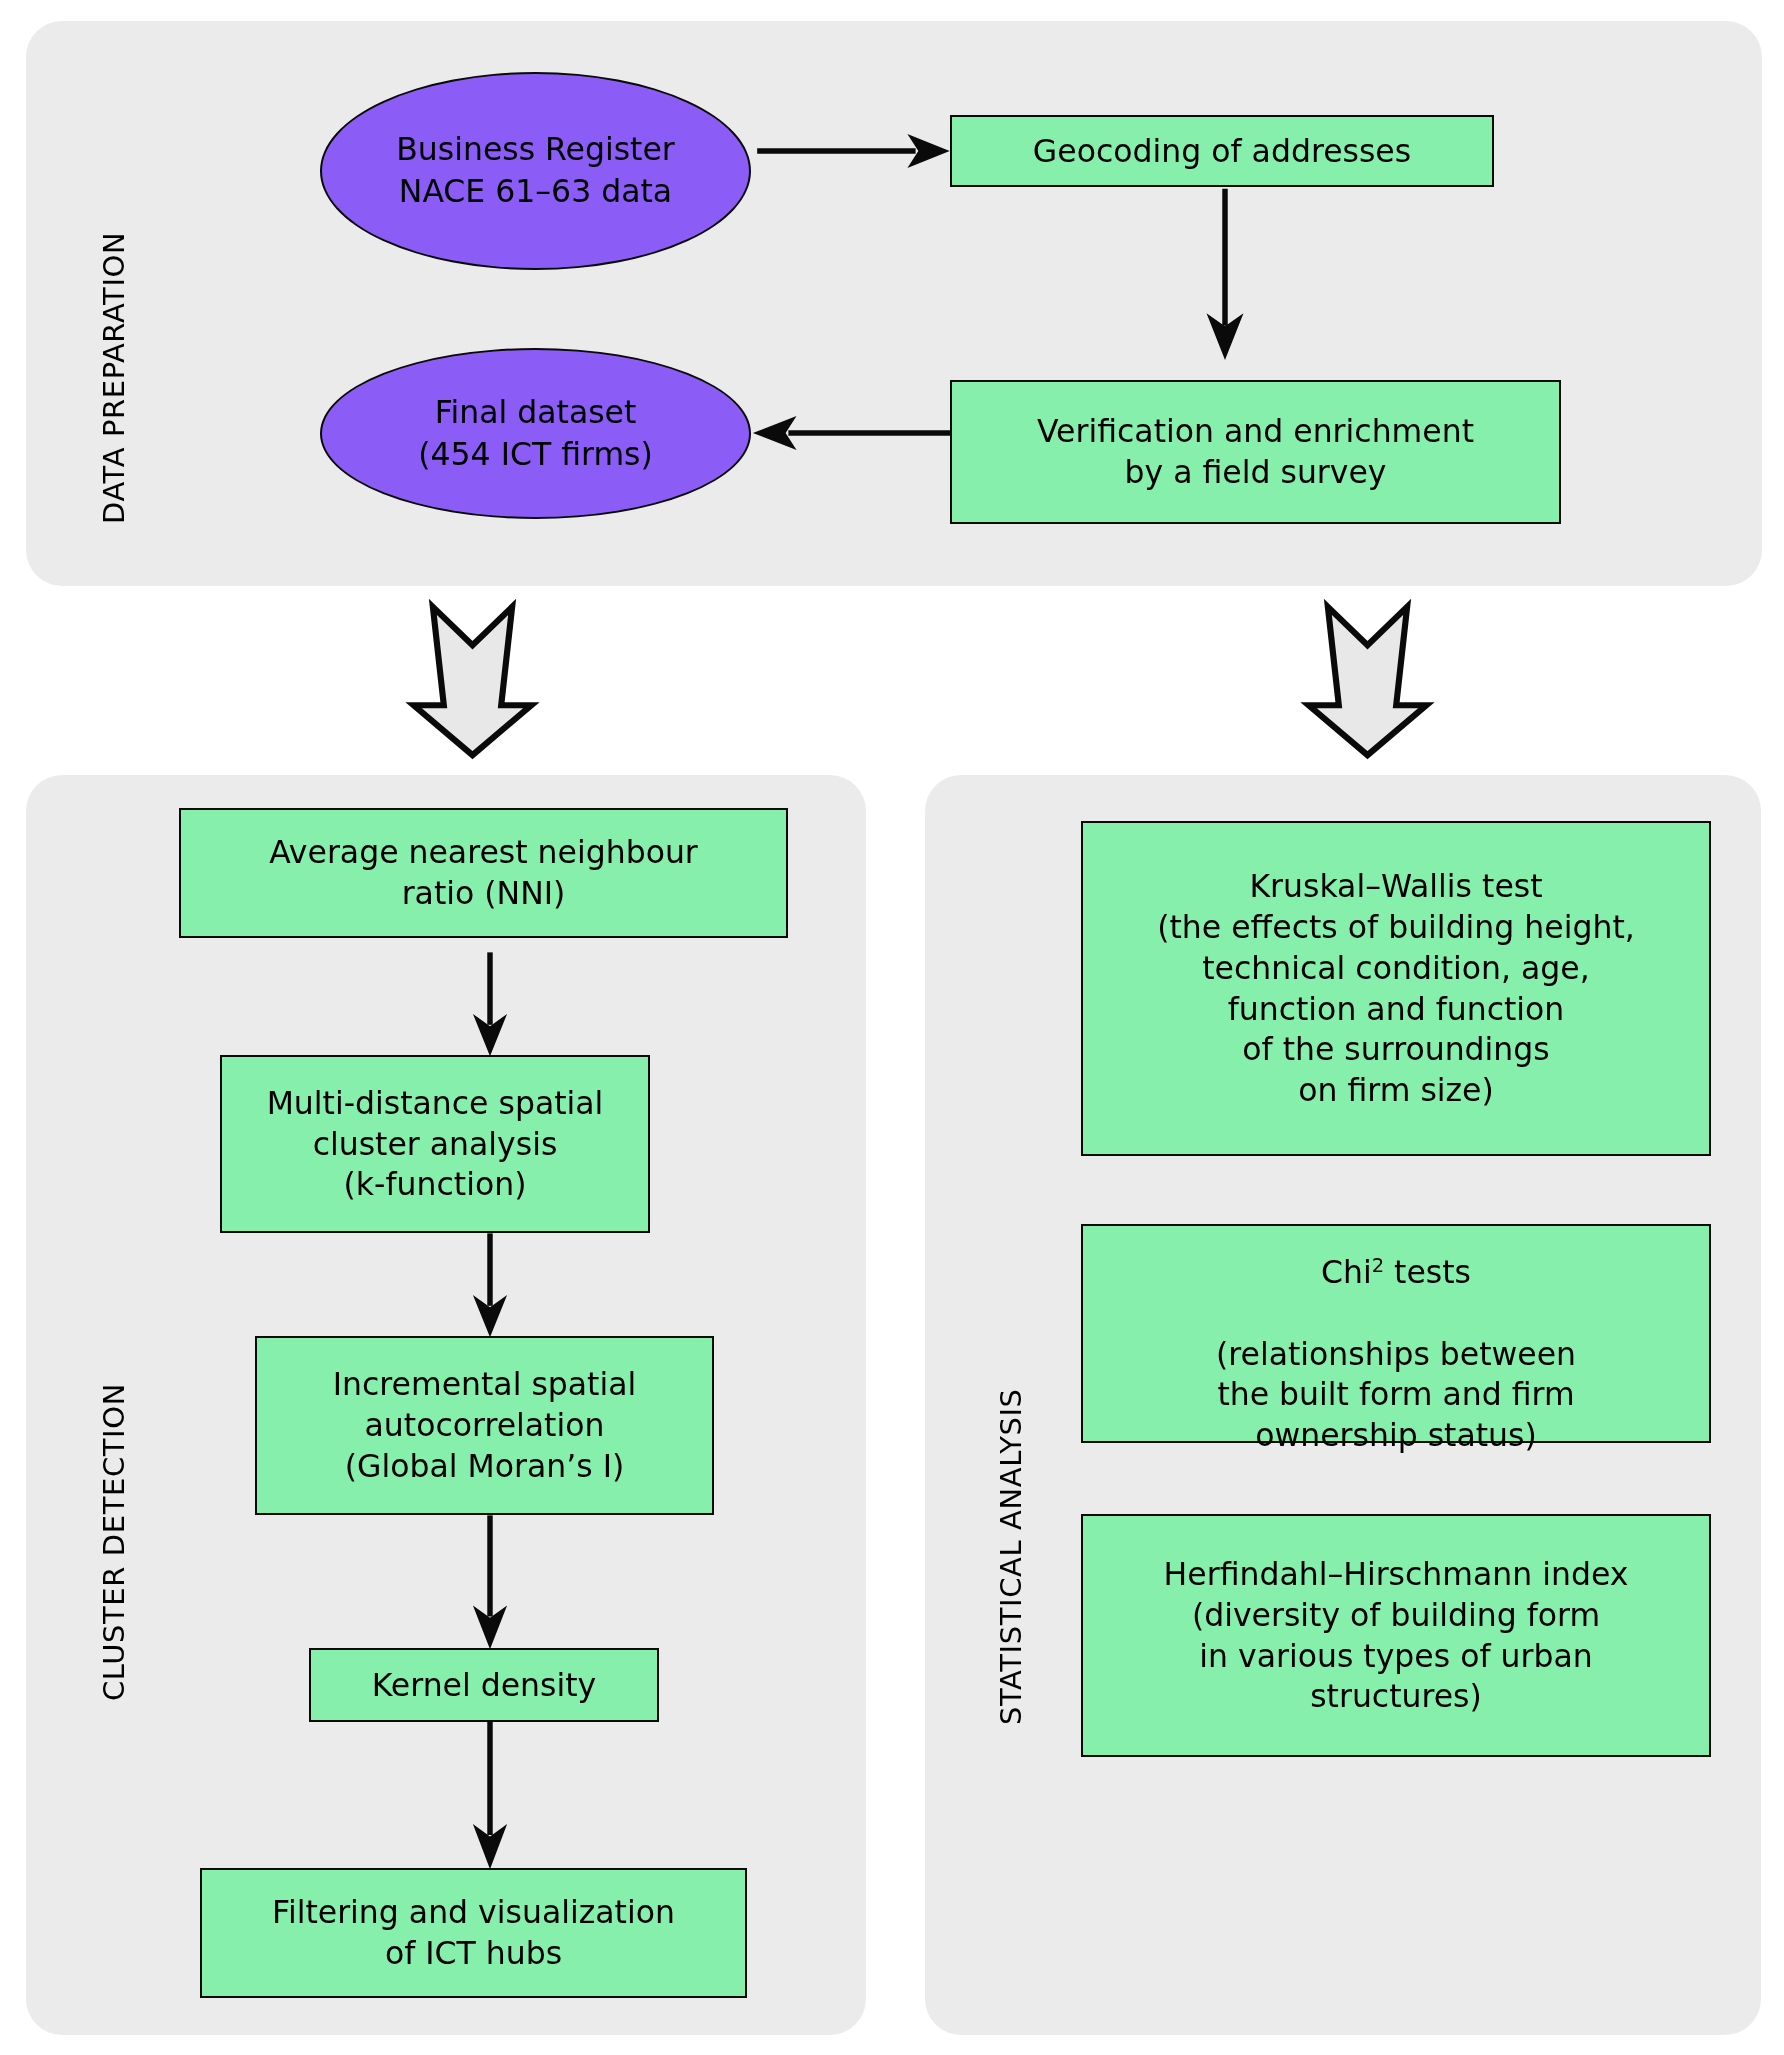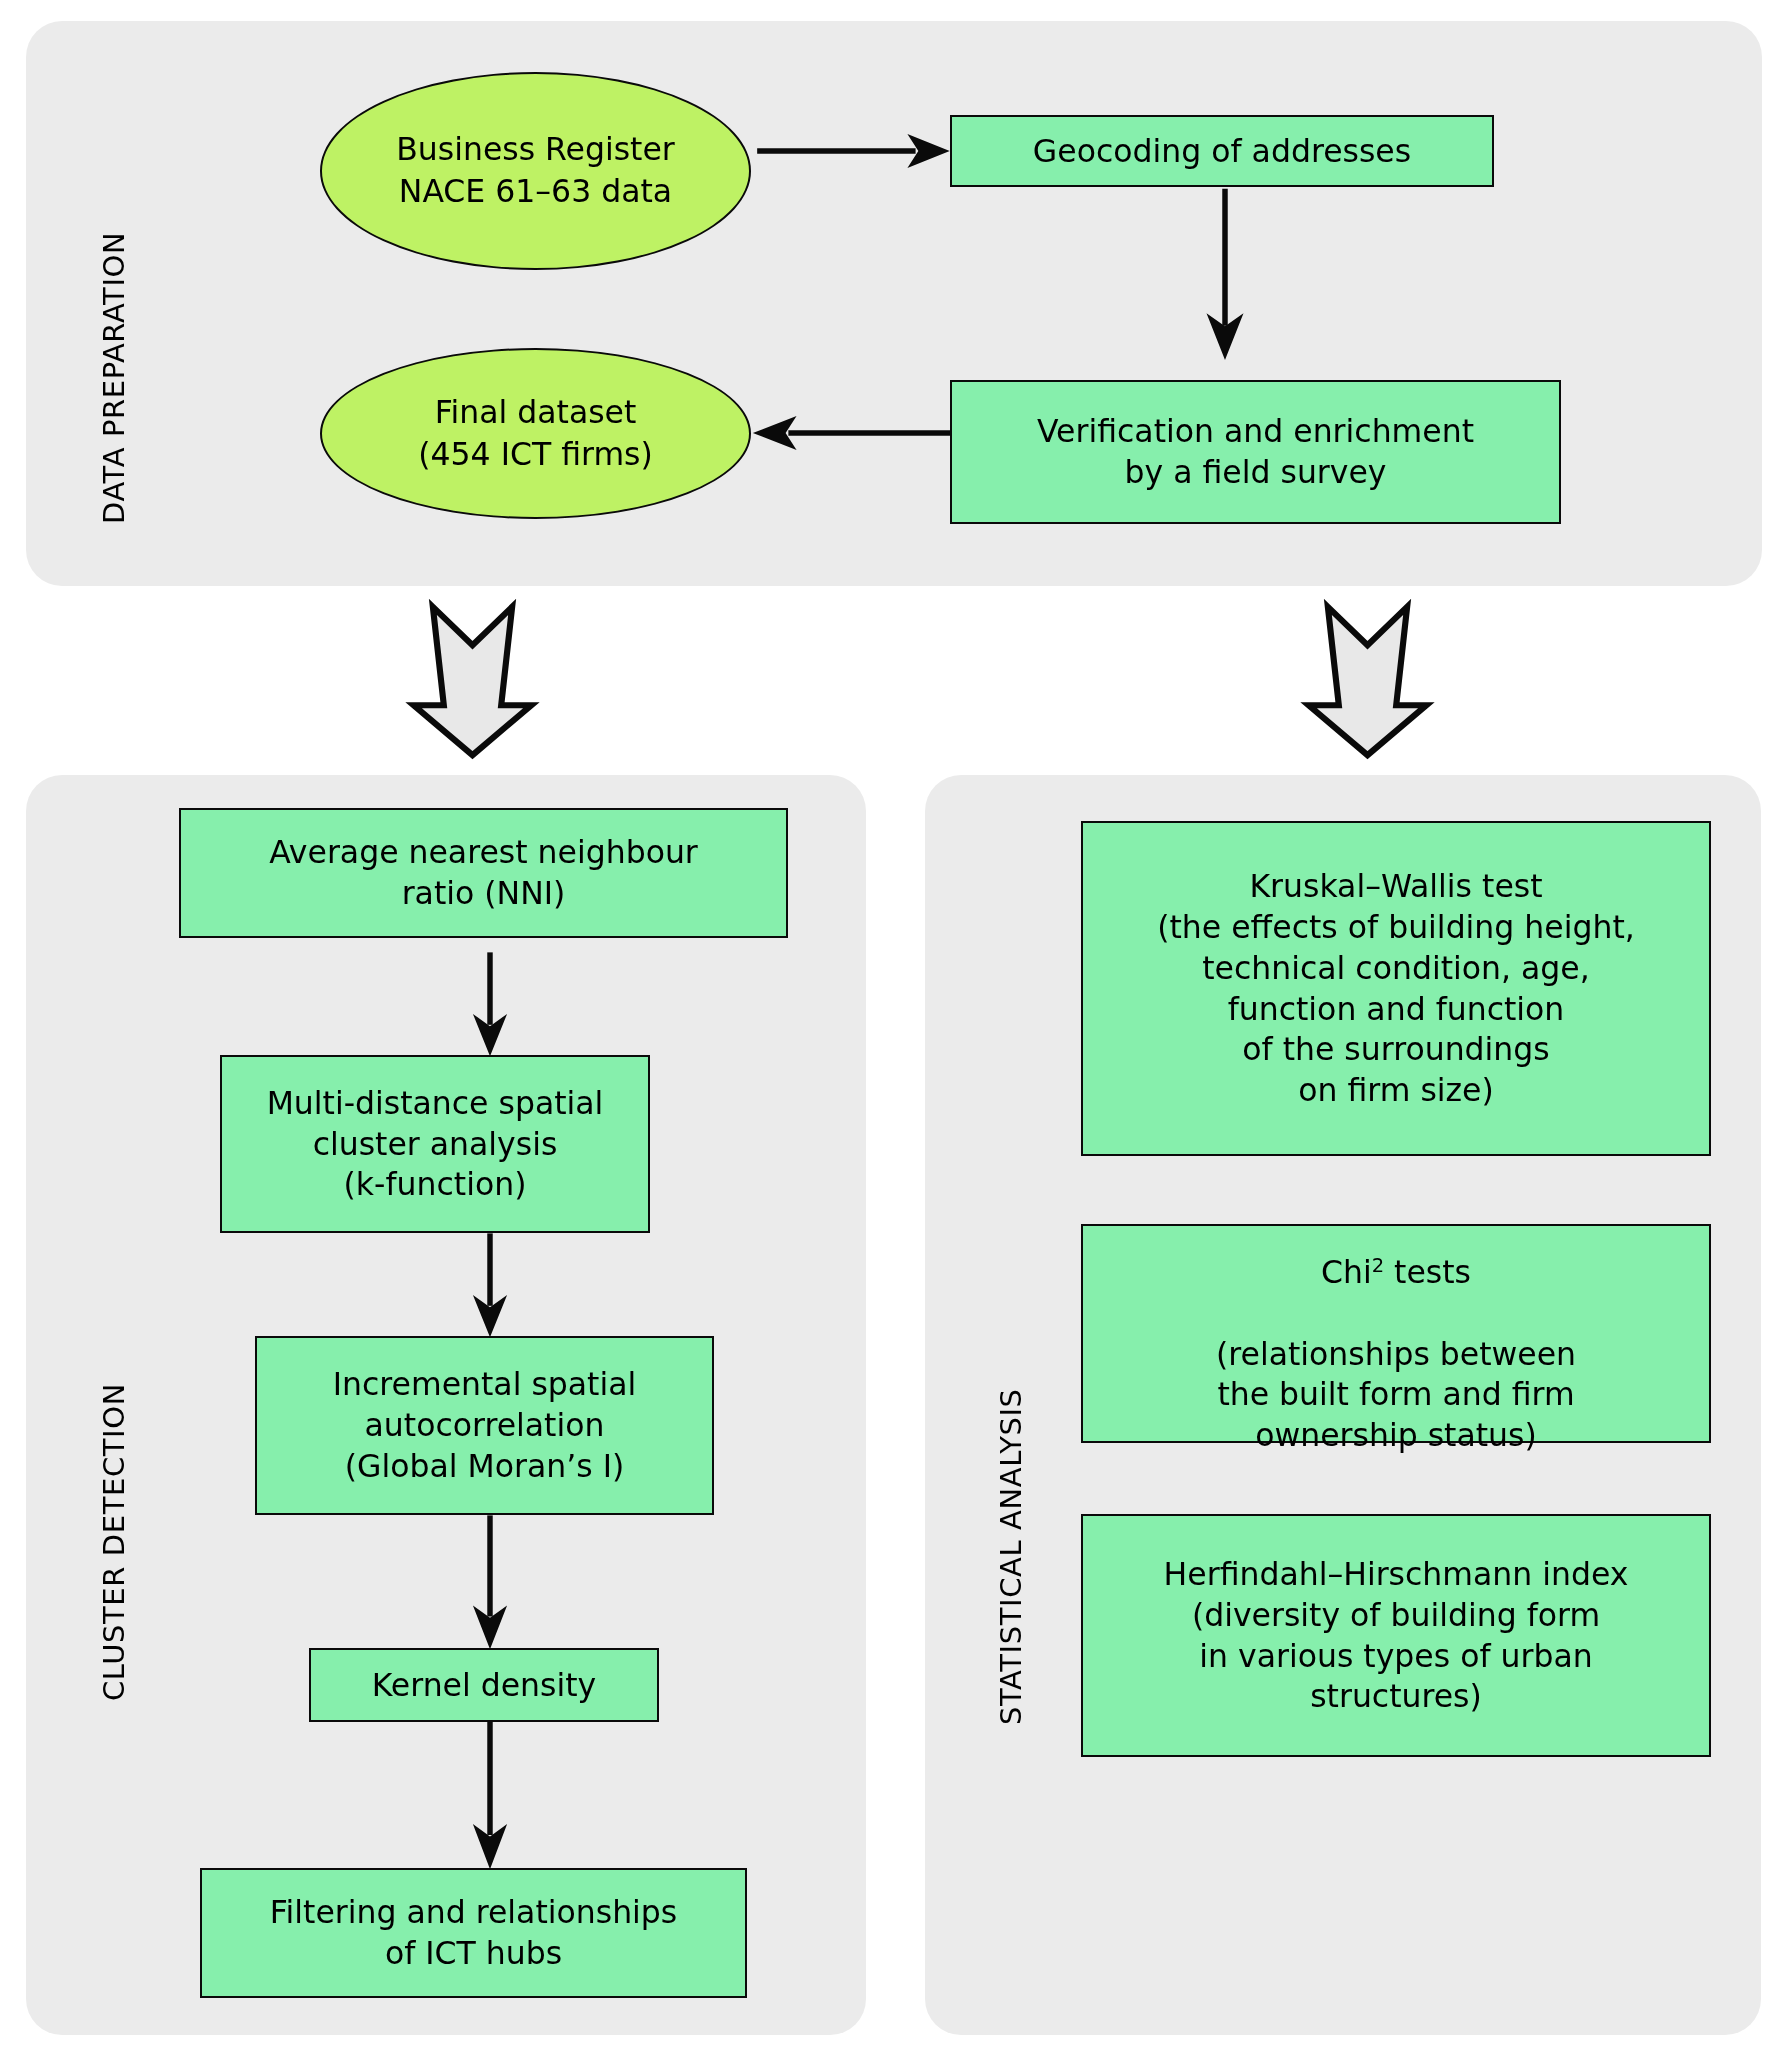--- a/index.html
+++ b/index.html
@@ -55,21 +55,21 @@
     font-size: 31.5px;
     line-height: 1.30;
     padding: 2.7px 6.8px;
   }
   .node .txt { display: block; width: 100%; white-space: pre-line; }
 
   
   .ellipse {
     position: absolute;
     box-sizing: border-box;
-    background: #bef264;
+    background: #8b5cf6;
     border: 2.7px solid #0a0a0a;
     border-radius: 50%;
     color: #000000;
     display: flex;
     align-items: center;
     justify-content: center;
     text-align: center;
     font-size: 31.5px;
     line-height: 1.32;
   }
@@ -132,21 +132,21 @@
     <span class="txt">Incremental spatial
 autocorrelation
 (Global Moran’s I)</span>
   </div>
 
   <div class="node" style="left:309px; top:1648px; width:350px; height:74px;">
     <span class="txt">Kernel density</span>
   </div>
 
   <div class="node" style="left:200px; top:1868px; width:547px; height:130px;">
-    <span class="txt">Filtering and relationships
+    <span class="txt">Filtering and visualization
 of ICT hubs</span>
   </div>
 
   <div class="node" style="left:1081px; top:821px; width:630px; height:335px;">
     <span class="txt">Kruskal–Wallis test
 (the effects of building height,
 technical condition, age,
 function and function
 of the surroundings
 on firm size)</span>

